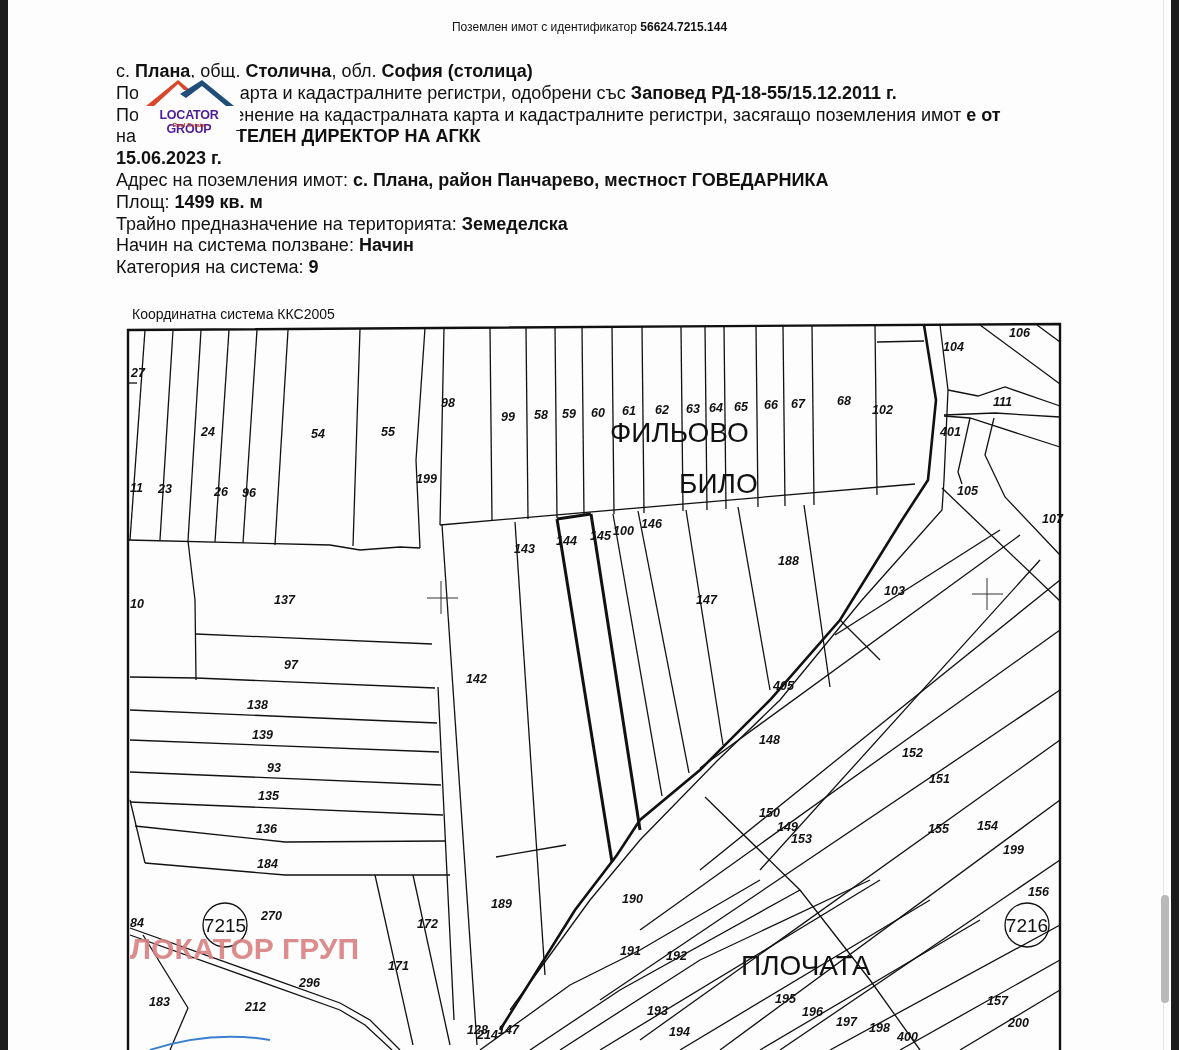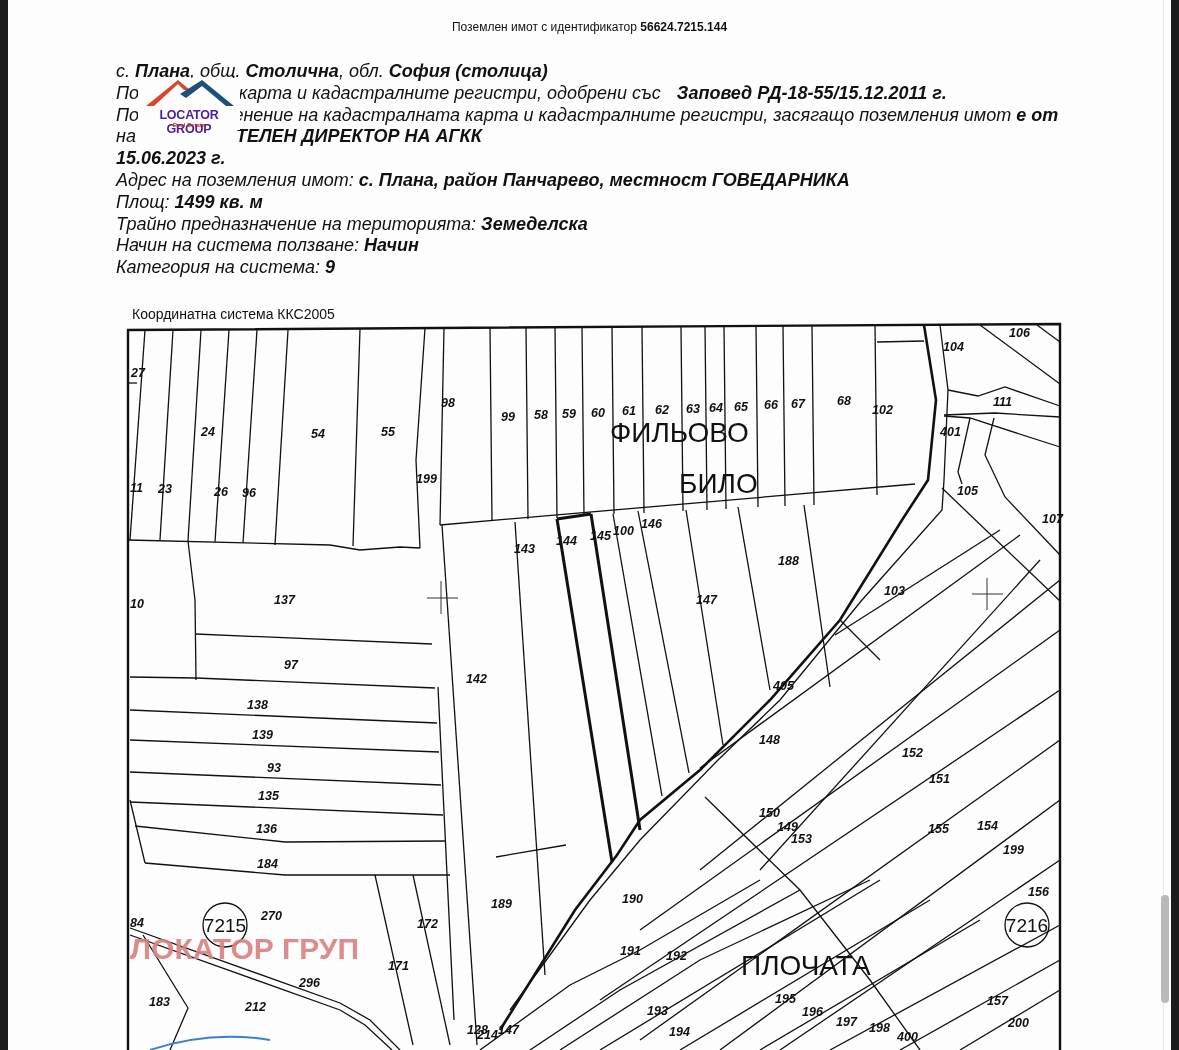--- a/index.html
+++ b/index.html
@@ -8,21 +8,21 @@
     background: #fdfdfd; font-family: "Liberation Sans", sans-serif; color: #111;
   }
   .edge-left { position: absolute; left: 0; top: 0; width: 8px; height: 1050px; background: #1c1c1c; }
   .edge-right { position: absolute; left: 1171px; top: 0; width: 8px; height: 1050px; background: #1c1c1c; }
   .edge-right-line { position: absolute; left: 1163px; top: 0; width: 1px; height: 1050px; background: #e3e8ee; }
   .scrollbar-thumb { position: absolute; left: 1161px; top: 895px; width: 8px; height: 108px; border-radius: 4px; background: #b9b9b9; }
 
   .title { position: absolute; top: 20px; left: 0; width: 1179px; text-align: center; font-size: 12px; }
   .title b { font-weight: bold; }
 
-  .info { position: absolute; left: 116px; top: 61px; font-size: 18px; line-height: 21.8px; width: 960px; font-style: italic; }
+  .info { position: absolute; left: 116px; top: 61px; font-size: 18px; line-height: 21.8px; width: 960px; }
   .info .line { white-space: nowrap; }
   .info b { font-weight: bold; }
 
   .logo { position: absolute; left: 138px; top: 78px; width: 102px; height: 52px; background: #fdfdfd; }
   .logo svg { position: absolute; left: 6px; top: 0; }
   .logo-text { position: absolute; left: 0; top: 30px; width: 102px; text-align: center; font-size: 12.5px; font-weight: bold; color: #4c1d95; letter-spacing: -0.2px; }
   .logo-sub { position: absolute; left: 0; top: 44px; width: 102px; text-align: center; font-size: 6px; font-weight: bold; color: #c0392b; }
 
   .coord-label { position: absolute; left: 132px; top: 306px; font-size: 14px; text-align: center; }
 
@@ -40,21 +40,21 @@
 <div class="edge-right"></div>
 <div class="scrollbar-thumb"></div>
 
 <div class="title">
   <span>Поземлен имот с идентификатор</span>
   <b>56624.7215.144</b>
 </div>
 
 <div class="info" id="info">
     <div class="line"><span style="white-space: pre;">с. </span><b style="white-space: pre;">Плана</b><span style="white-space: pre;">, общ. </span><b style="white-space: pre;">Столична</b><span style="white-space: pre;">, обл. </span><b style="white-space: pre;">София (столица)</b></div>
-    <div class="line"><span style="white-space: pre;">По          ната карта и кадастралните регистри, одобрени със </span><b style="white-space: pre; margin-left: 11px;">Заповед РД-18-55/15.12.2011 г.</b></div>
+    <div class="line"><span style="white-space: pre;">По          ната карта и кадастралните регистри, одобрени със </span><b style="white-space: pre;">Заповед РД-18-55/15.12.2011 г.</b></div>
     <div class="line"><span style="white-space: pre;">Последно изменение на кадастралната карта и кадастралните регистри, засягащо поземления имот </span><b style="white-space: pre;">е от</b></div>
     <div class="line"><span style="white-space: pre;">на                    </span><b style="white-space: pre;">ТЕЛЕН ДИРЕКТОР НА АГКК</b></div>
     <div class="line"><b style="white-space: pre;">15.06.2023 г.</b></div>
     <div class="line"><span style="white-space: pre;">Адрес на поземления имот: </span><b style="white-space: pre;">с. Плана, район Панчарево, местност ГОВЕДАРНИКА</b></div>
     <div class="line"><span style="white-space: pre;">Площ: </span><b style="white-space: pre;">1499 кв. м</b></div>
     <div class="line"><span style="white-space: pre;">Трайно предназначение на територията: </span><b style="white-space: pre;">Земеделска</b></div>
     <div class="line"><span style="white-space: pre;">Начин на система ползване: </span><b style="white-space: pre;">Начин</b></div>
     <div class="line"><span style="white-space: pre;">Категория на система: </span><b style="white-space: pre;">9</b></div>
   </div>
 

